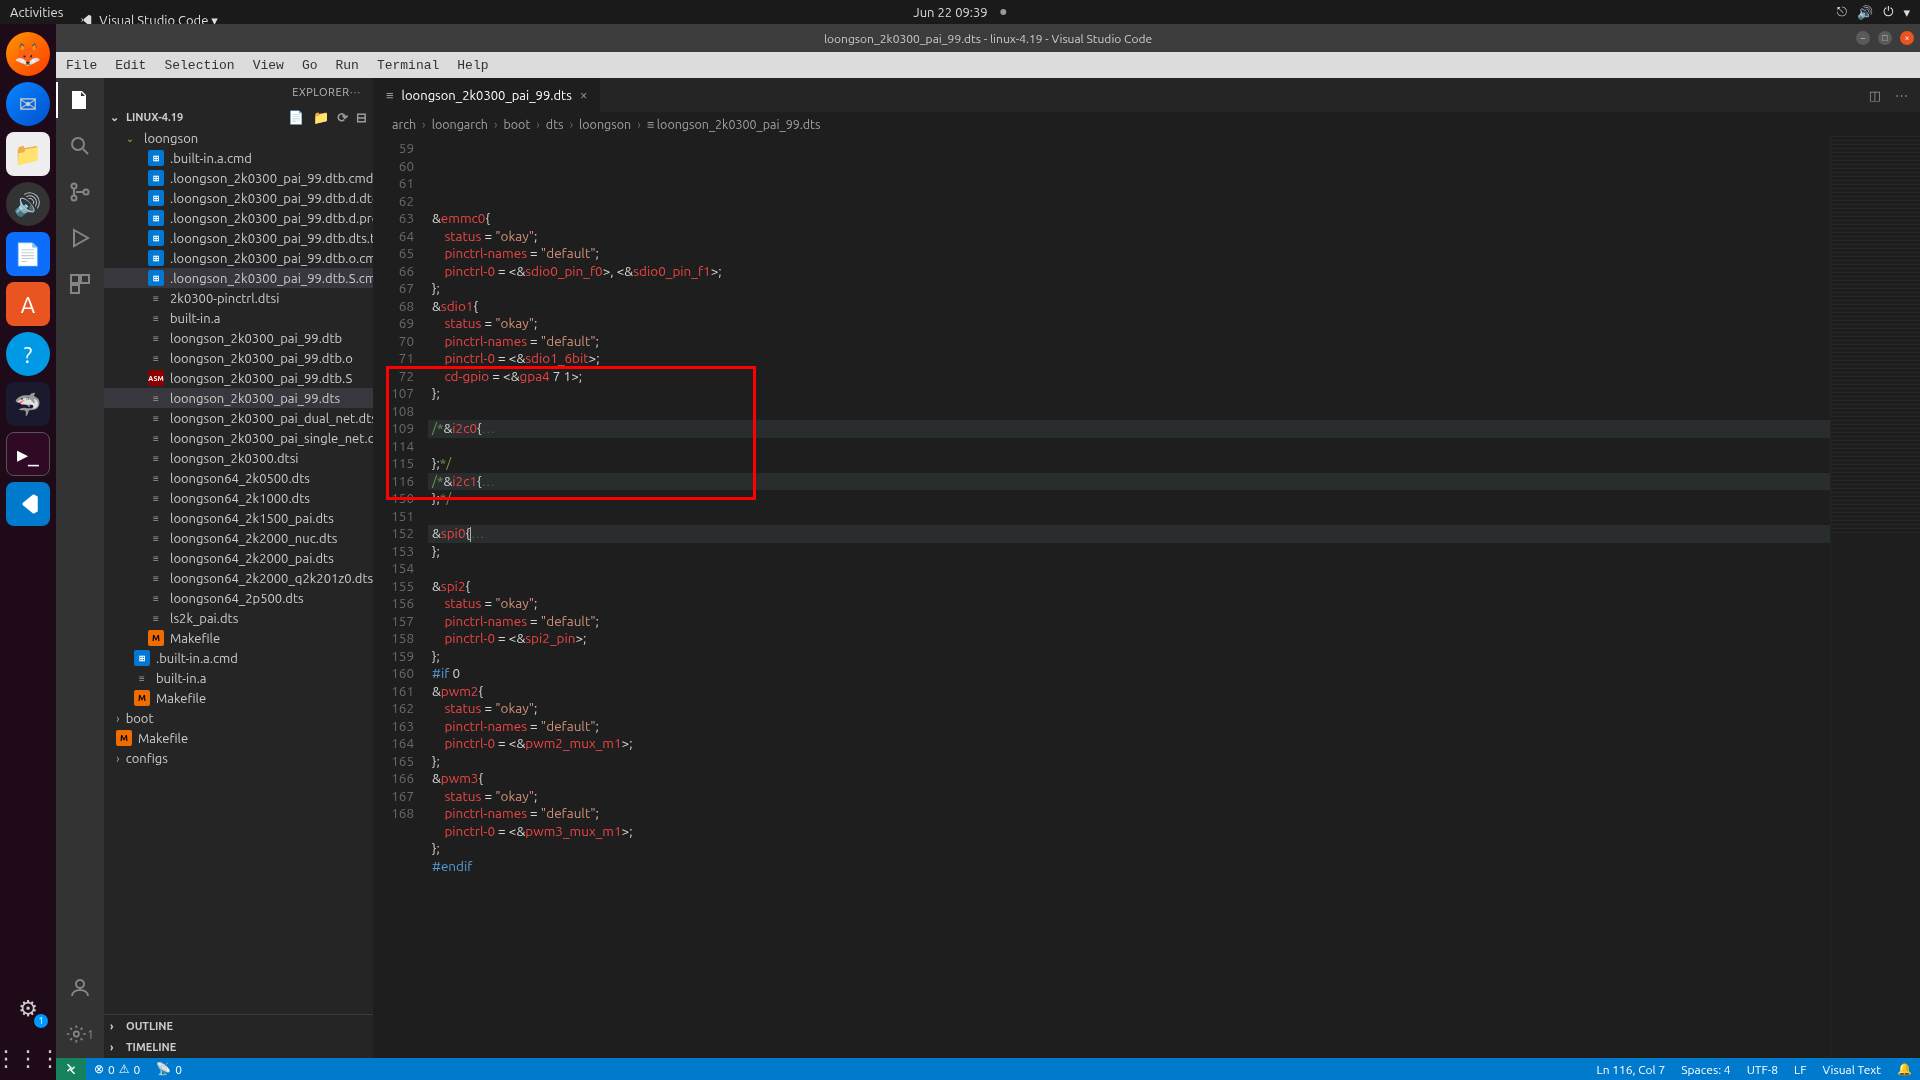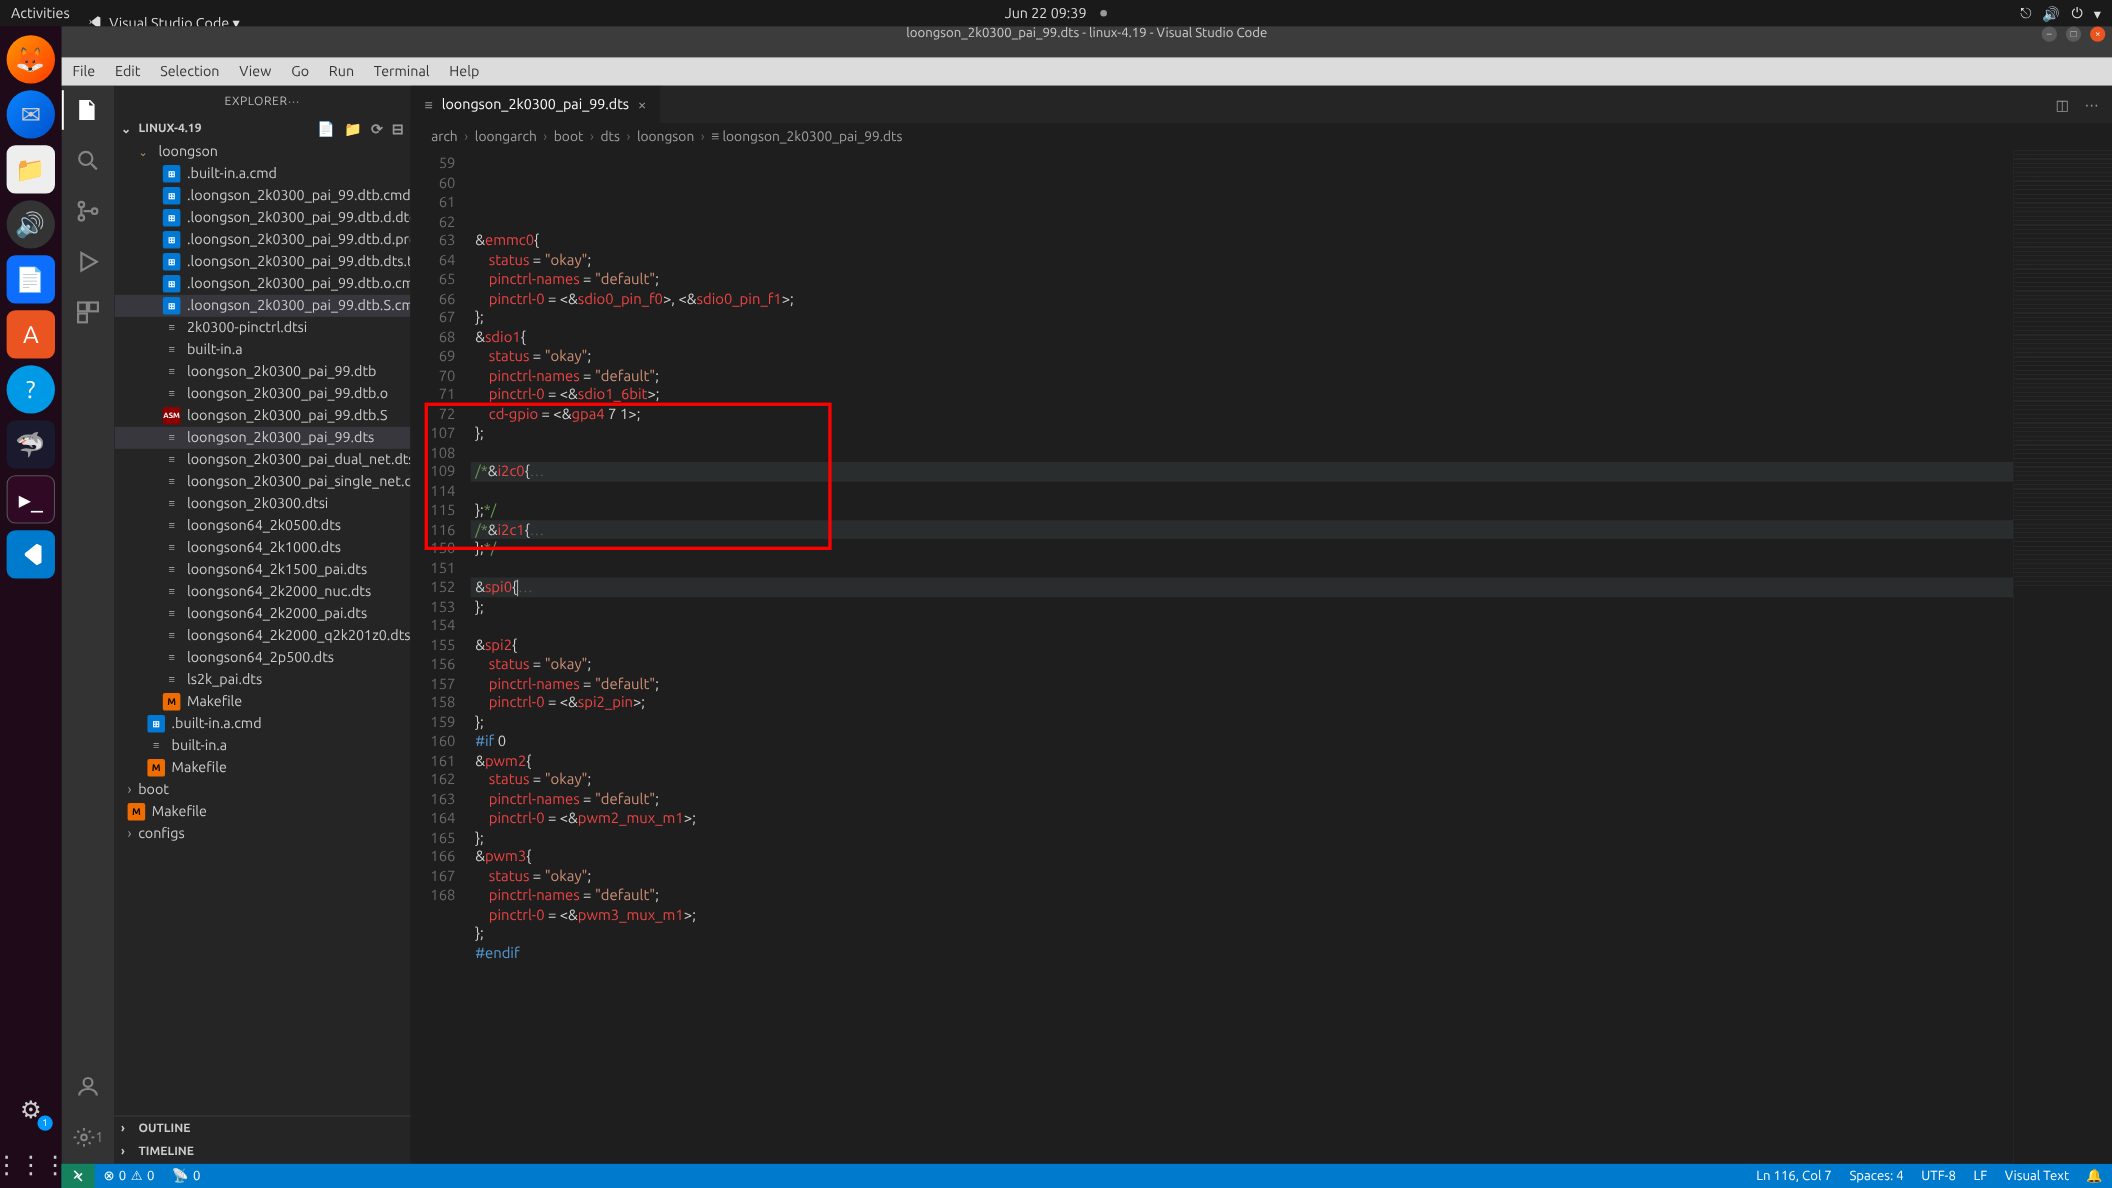--- a/index.html
+++ b/index.html
@@ -20,36 +20,36 @@
 .dock-icon.software { background: #e95420; color: #fff; }
 .dock-icon.help { background: #0099e5; color: #fff; border-radius: 50%; }
 .dock-icon.wireshark { background: #1a1a2e; color: #29b6f6; }
 .dock-icon.terminal { background: #300a24; color: #fff; border: 1px solid #555; }
 .dock-icon.vscode { background: #007acc; color: #fff; }
 .dock-icon.settings { color: #ccc; }
 .dock-icon.apps { color: #ccc; }
 .dock-spacer { flex: 1; }
 .dock-icon .badge { position: absolute; bottom: 2px; right: 2px; background: #09f; color:#fff; width:14px; height:14px; border-radius:50%; font-size:9px; display:flex; align-items:center; justify-content:center; }
 .window { position: absolute; left: 56px; top: 24px; right: 0; bottom: 0; display: flex; flex-direction: column; background: #1e1e1e; }
-.titlebar { height: 28px; background: #3c3c3c; color: #ccc; display: flex; justify-content: center; font-size: 12px; position: relative; }
+.titlebar { height: 28px; background: #3c3c3c; color: #ccc; display: flex; align-items: center; justify-content: center; font-size: 12px; position: relative; }
 .titlebar .win-controls { position: absolute; right: 6px; display: flex; gap: 8px; }
 .titlebar .win-btn { width: 14px; height: 14px; border-radius: 50%; display: inline-flex; align-items:center; justify-content:center; font-size:9px; }
 .win-btn.min { background: #5a5a5a; }
 .win-btn.max { background: #5a5a5a; }
 .win-btn.close { background: #e95420; color:#fff; }
 .menubar { height: 26px; background: #dcdcdc; color: #333; display: flex; align-items: center; padding: 0 10px; gap: 18px; font-size: 13px; }
-.menubar span { cursor: default; }
+.menubar span { cursor: default; font-family: Liberation Mono, monospace; }
 .vscode-body { flex: 1; display: flex; background: #1e1e1e; overflow: hidden; }
 .activitybar { width: 48px; background: #333333; display: flex; flex-direction: column; align-items: center; padding-top: 8px; gap: 18px; }
 .activitybar .act-icon { width: 28px; height: 28px; color: #858585; display:flex; align-items:center; justify-content:center; position:relative; }
 .activitybar .act-icon.active { color: #fff; }
 .activitybar .act-icon.active::before { content:''; position:absolute; left:-10px; top:-4px; bottom:-4px; width:2px; background:#fff; }
 .activity-spacer { flex: 1; }
 .sidebar { width: 270px; background: #252526; display: flex; flex-direction: column; border-right: 1px solid #1e1e1e; }
-.sidebar-header { height: 28px; display: flex; align-items: center; justify-content: center; padding: 0 12px; color: #bbb; font-size: 11px; letter-spacing: 0.5px; }
+.sidebar-header { height: 28px; display: flex; align-items: center; justify-content: flex-end; padding: 0 12px; color: #bbb; font-size: 11px; letter-spacing: 0.5px; }
 .sidebar-header .dots { color: #888; }
 .sidebar-section { height: 22px; display: flex; align-items: center; padding: 0 6px; color: #ccc; font-size: 11px; font-weight: bold; gap: 4px; }
 .sidebar-section .chev { width: 12px; display:inline-block; }
 .sidebar-section.collapsed .chev::before { content:'›'; }
 .sidebar-section .chev::before { content:'⌄'; }
 .sidebar-section .actions { margin-left: auto; display:flex; gap:8px; color:#999; font-size:13px; }
 .tree { flex: 1; overflow: auto; font-size: 13px; color: #ccc; }
 .tree-item { height: 20px; display: flex; align-items: center; padding-left: 30px; gap: 6px; white-space: nowrap; overflow: hidden; text-overflow: ellipsis; }
 .tree-item.folder { padding-left: 18px; }
 .tree-item.indent1 { padding-left: 44px; }

